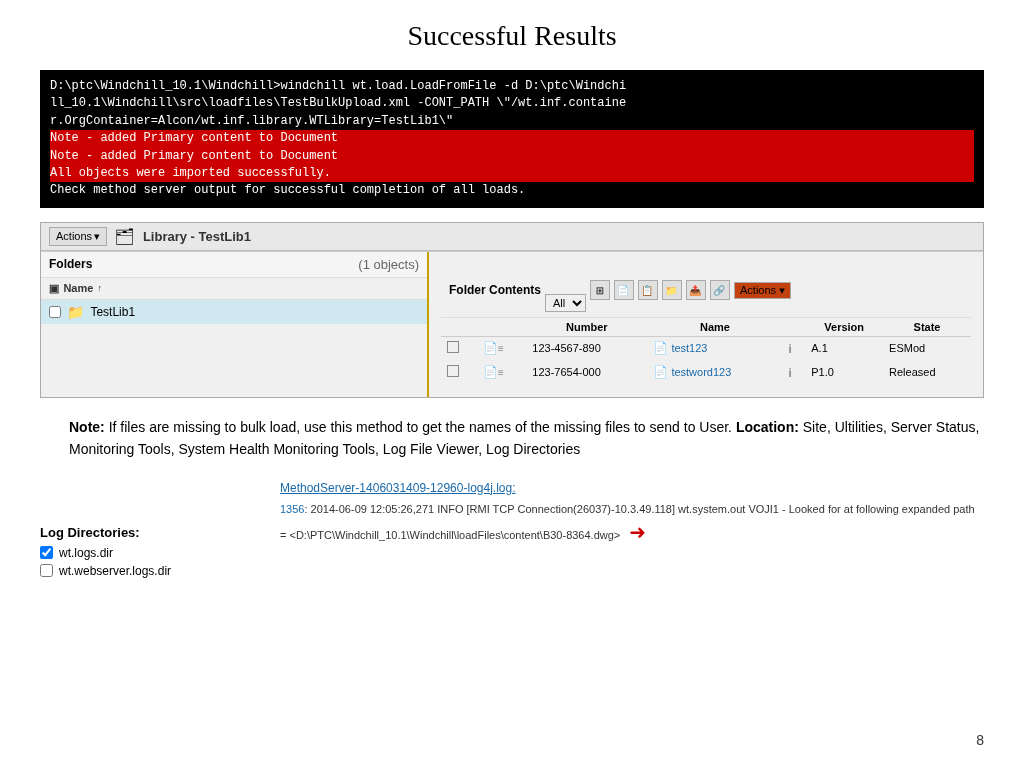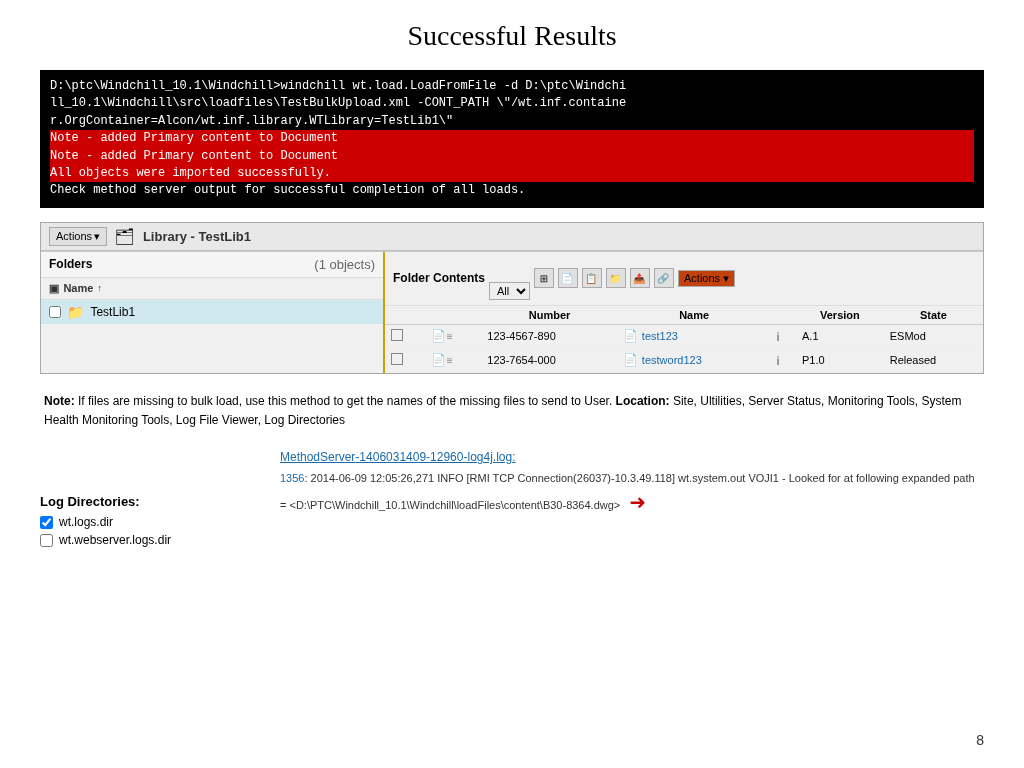--- a/index.html
+++ b/index.html
@@ -71,21 +71,21 @@
     .wc-library-label span {
       font-weight: bold;
     }
     .wc-content {
       display: flex;
       border-top: 1px solid #ccc;
     }
 
     
     .wc-left {
-      width: 344px;
+      width: 388px;
       border-right: 2px solid #c8a000;
       padding: 0;
     }
     .wc-section-header {
       display: flex;
       align-items: center;
       justify-content: space-between;
       padding: 5px 8px;
       background: #f5f5f5;
       border-bottom: 1px solid #ddd;
@@ -141,21 +141,21 @@
       gap: 6px;
     }
     .folder-icon {
       color: #c8a000;
       font-size: 14px;
     }
 
     
     .wc-right {
       flex: 1;
-      padding: 0;
+      padding: 12px;
     }
     .wc-fc-toolbar {
       display: flex;
       align-items: center;
       padding: 5px 8px;
       border-bottom: 1px solid #ddd;
       gap: 4px;
       flex-wrap: wrap;
     }
     .wc-fc-toolbar .fc-section-label {
@@ -203,24 +203,25 @@
       border-bottom: 1px solid #eee;
       vertical-align: middle;
     }
     .doc-icon { color: #4a7fb5; font-size: 12px; }
     .info-icon { color: #555; font-size: 12px; cursor: pointer; }
     .doc-link { color: #1a6aab; text-decoration: none; }
     .cb { width: 12px; height: 12px; border: 1px solid #888; display: inline-block; }
 
     
     .note-section {
-      font-size: 12px;
+      font-size: 14px;
       line-height: 1.6;
       margin-bottom: 20px;
       padding: 0 4px;
+      margin-left: 25px;
     }
     .note-section strong { font-weight: bold; }
 
     
     .log-section {
       font-size: 12px;
       border: 0;
       margin-top: 10px;
     }
     .log-title {

